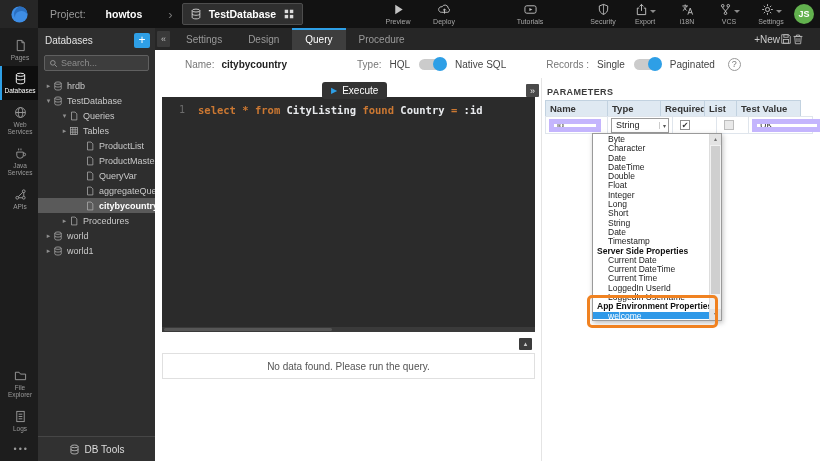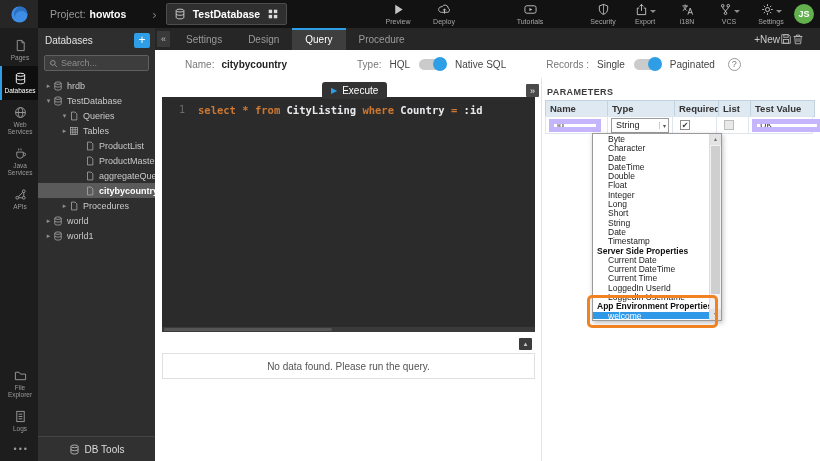--- a/index.html
+++ b/index.html
@@ -5,21 +5,21 @@
   * { box-sizing: border-box; margin: 0; padding: 0; }
   html,body { width:820px; height:461px; }
   body { font-family:"Liberation Sans","DejaVu Sans",sans-serif; background:#fff; overflow:hidden; position:relative; }
   .screen { position:absolute; inset:0; width:820px; height:461px; }
 
   
   .topbar { position:absolute; left:0; top:0; width:820px; height:28px; background:#121212; display:flex; align-items:center; color:#ccc; z-index:20; }
   .logo { width:38px; height:28px; background:#262626; display:flex; align-items:center; justify-content:center; }
   .logo svg { width:19px; height:19px; }
   .project { margin-left:12px; font-size:10.5px; color:#9a9a9a; white-space:nowrap; }
-  .project b { color:#fff; margin-left:4px; font-weight:bold; }
+  .project b { color:#fff; margin-left:20px; font-weight:bold; }
   .crumb { color:#777; margin-left:26px; font-size:13px; }
   .dbtab { margin-left:9px; height:22px; background:#2f2f2f; border:1px solid #4d4d4d; border-radius:2px; display:flex; align-items:center; padding:0 7px; gap:7px; font-size:10.5px; font-weight:bold; color:#fff; }
   .dbtab .i { display:inline-flex; width:12px; height:12px; color:#ddd; }
   .dbtab .i svg { width:12px; height:12px; }
   .tb-left { position:absolute; left:381px; top:3px; display:flex; gap:12px; }
   .tb-right { position:absolute; right:32px; top:3px; display:flex; gap:8px; }
   .tb-action { display:flex; flex-direction:column; align-items:center; width:34px; gap:2px; cursor:pointer; }
   .tb-action.gap-left { margin-left:40px; }
   .tb-action .irow { height:13px; display:flex; align-items:center; gap:2px; color:#c4c4c4; }
   .tb-action .irow svg { width:13px; height:13px; }
@@ -405,20 +405,29 @@
           </span>
           <span>ProductMasterList</span>
         </div>
         <div class="trow" style="padding-left: 38px;">
           <span class="arrow"></span>
           <span class="i">
             <svg viewBox="0 0 14 14" fill="none" stroke="currentColor">
               <path d="M3.5 1.5h5L11 4v8.5H3.5z"></path>
             </svg>
           </span>
+          <span>QueryVar</span>
+        </div>
+        <div class="trow" style="padding-left: 38px;">
+          <span class="arrow"></span>
+          <span class="i">
+            <svg viewBox="0 0 14 14" fill="none" stroke="currentColor">
+              <path d="M3.5 1.5h5L11 4v8.5H3.5z"></path>
+            </svg>
+          </span>
           <span>aggregateQuery</span>
         </div>
         <div class="trow selected" style="padding-left: 38px;">
           <span class="arrow"></span>
           <span class="i">
             <svg viewBox="0 0 14 14" fill="none" stroke="currentColor">
               <path d="M3.5 1.5h5L11 4v8.5H3.5z"></path>
             </svg>
           </span>
           <span>citybycountry</span>
@@ -520,40 +529,40 @@
 
     <div class="execute">
       <span class="tri">▶</span>
       <span>Execute</span>
     </div>
 
     <div class="editor">
       <div class="gutter">
           <span>1</span>
         </div>
-      <div class="code" id="code-line"><span class="tok-kw">select </span><span class="tok-op">* </span><span class="tok-kw">from </span><span class="tok-id">CityListing </span><span class="tok-kw">where </span><span class="tok-id">Country </span><span class="tok-op">= </span><span class="tok-id">:id</span></div>
+      <div class="code" id="code-line"><span class="tok-kw">select </span><span class="tok-op">* </span><span class="tok-kw">from </span><span class="tok-id">CityListing </span><span class="tok-kw">found </span><span class="tok-id">Country </span><span class="tok-op">= </span><span class="tok-id">:id</span></div>
       <div class="hscroll">
           <span class="thumb"></span>
         </div>
     </div>
 
     <span class="collapse-up">▴</span>
     <div class="nodata">
       <span>No data found. Please run the query.</span>
     </div>
 
     <div class="vdivider"></div>
     <span class="collapse-right">»</span>
 
     <div class="params">
       <div class="params-title">PARAMETERS</div>
       <div class="ptable">
         <div class="prow head" id="phead">
             <div class="pcell" style="width: 63px;">Name</div>
-            <div class="pcell" style="width: 68px;">Type</div>
+            <div class="pcell" style="width: 54px;">Type</div>
             <div class="pcell" style="width: 45px;">Required</div>
             <div class="pcell" style="width: 33px;">List</div>
             <div class="pcell" style="width: 65px;">Test Value</div>
           </div>
         <div class="prow body">
           <div class="pcell" style="width:63px">
               <input class="pinput" style="width: 52px;" value="id">
             </div>
           <div class="pcell" style="width:66px">
             <div class="psel">

